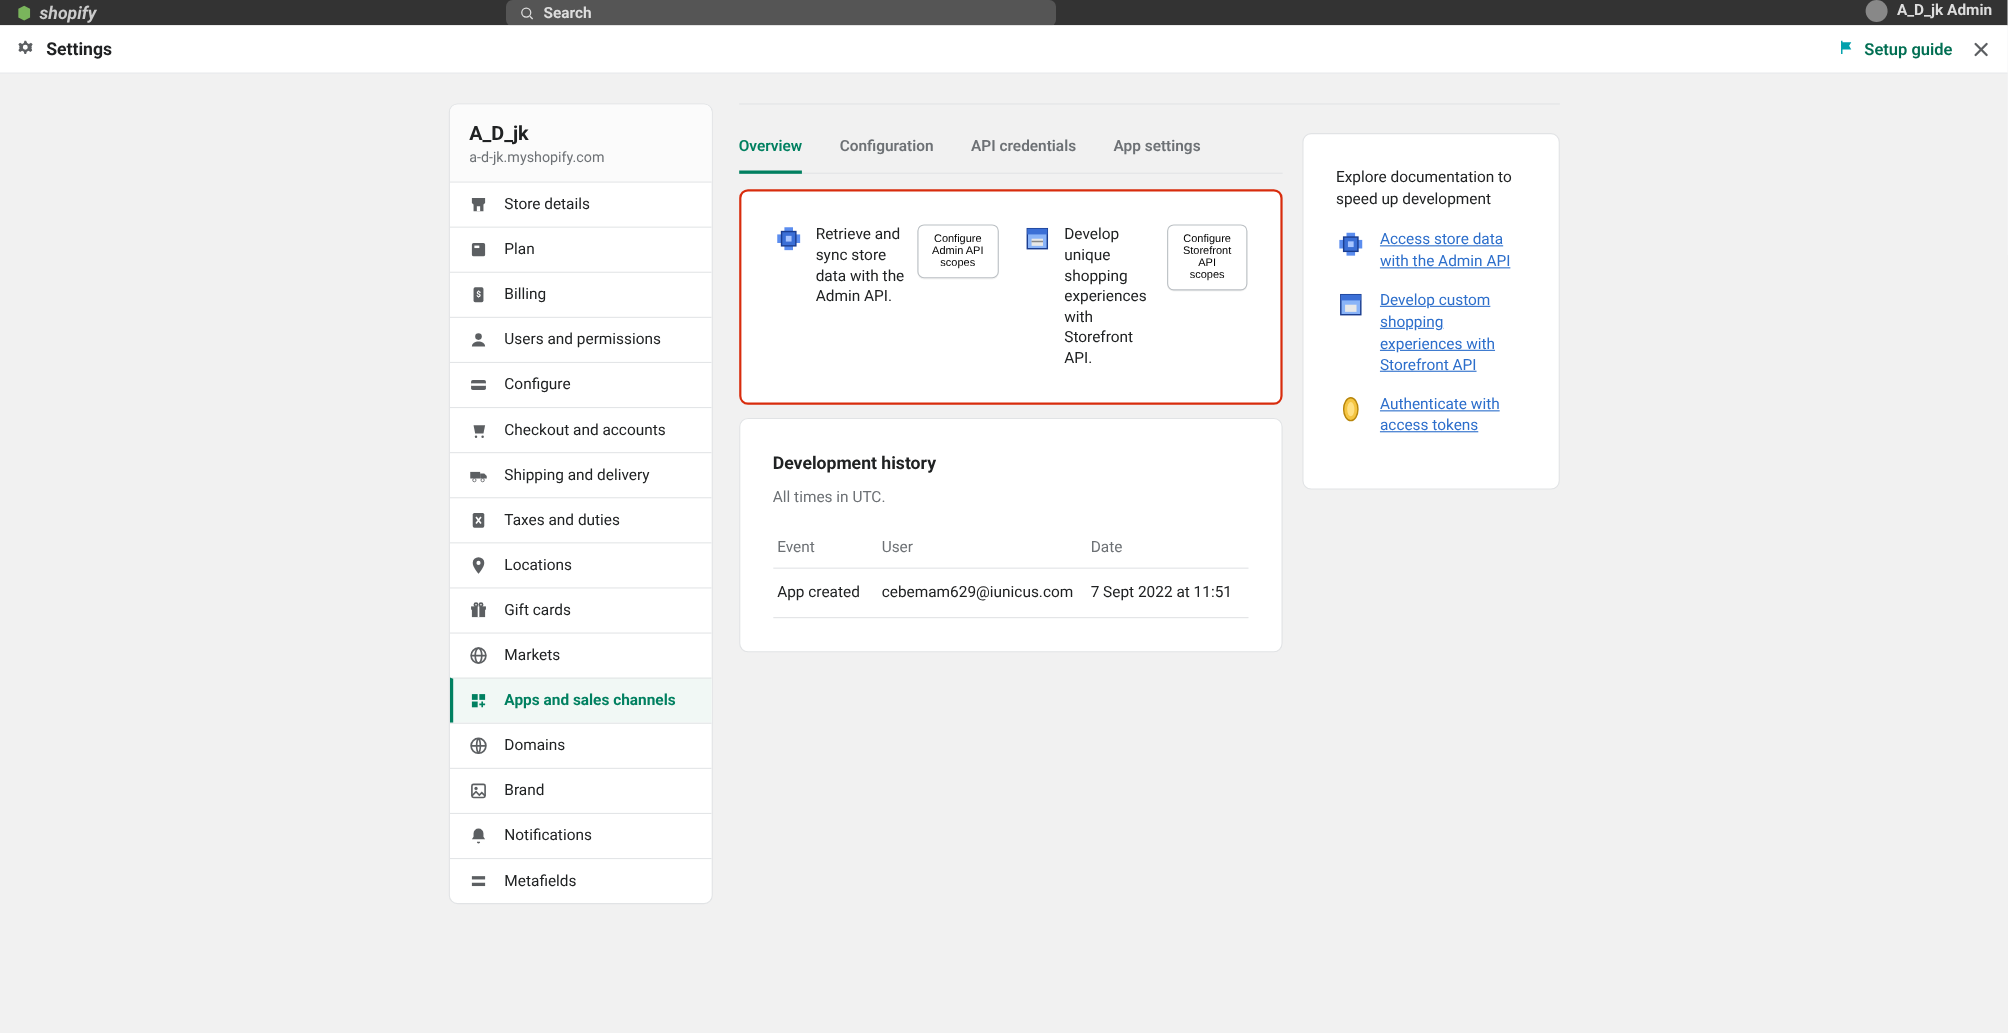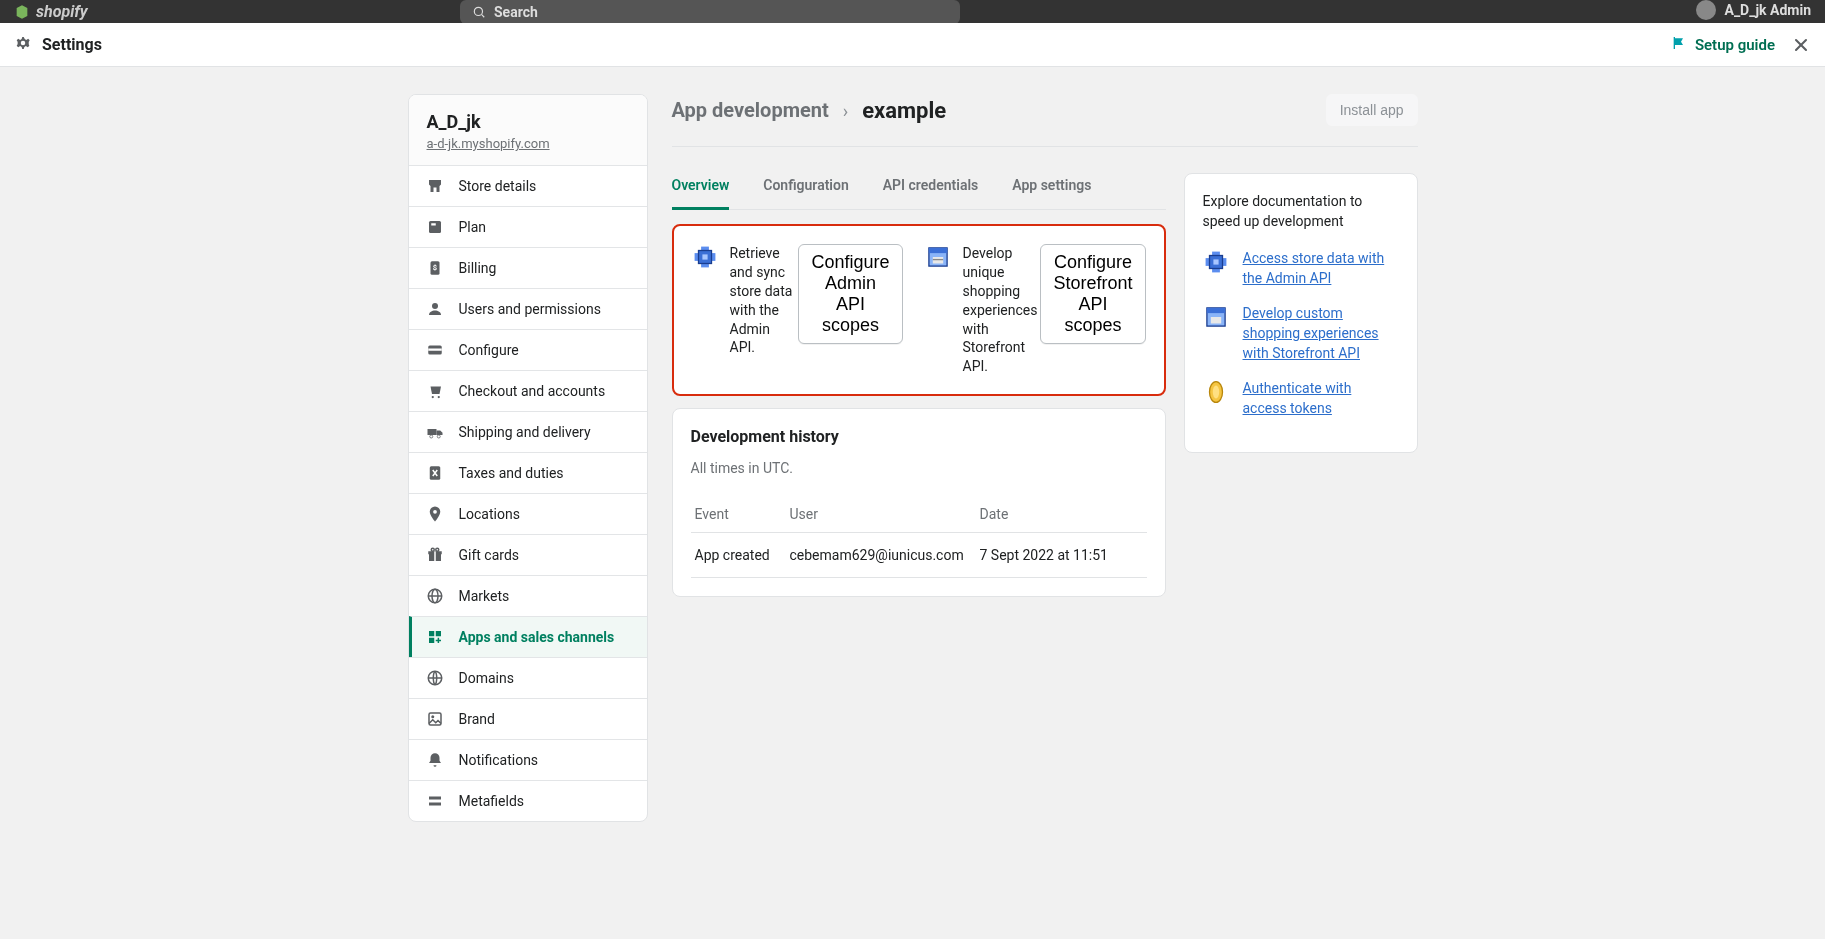--- a/index.html
+++ b/index.html
@@ -14,50 +14,50 @@
   .setup-guide { display:flex; align-items:center; gap:8px; color:#006e52; font-size:15px; font-weight:600; cursor:pointer;}
   .close-x { width:20px; height:20px; display:flex; align-items:center; justify-content:center; font-size:22px; color:#5c5f62; cursor:pointer;}
   .flag-icon svg { width:16px; height:16px; }
   .gear-icon svg { width:18px; height:18px; }
   .content-area { position:absolute; top:67px; left:0; right:0; bottom:0; background:#f1f1f1; }
   .layout { width:1010px; margin:0 auto; padding-top:27px; display:flex; gap:24px; align-items:flex-start;}
   
   .sidebar-card { width:240px; background:#fff; border:1px solid #e1e3e5; border-radius:8px; overflow:hidden; flex-shrink:0;}
   .sidebar-header { padding:16px 18px 14px; background:#fbfbfb; }
   .store-name { font-size:18px; font-weight:700; margin-bottom:4px;}
-  .store-url { font-size:13px; color:#6d7175; text-decoration:underline; cursor:pointer;}
+  .store-url { font-size:13px; color:#6d7175; cursor:pointer;}
   .nav-item { display:flex; align-items:center; gap:14px; padding:10px 16px; border-top:1px solid #e3e5e7; font-size:14px; color:#202223; cursor:pointer;}
   .nav-item.active { border-left:3px solid #008060; padding-left:13px; color:#008060; font-weight:700; background:#f1f8f5;}
   .nav-icon { width:20px; height:20px; color:#5c5f62; display:flex; align-items:center; justify-content:center; flex-shrink:0;}
   .nav-item.active .nav-icon { color:#008060; }
   .nav-icon svg { width:18px; height:18px; fill:currentColor; }
   
   .main-col { flex:1; min-width:0; }
   .breadcrumb-row { display:flex; align-items:center; justify-content:space-between; margin-bottom:20px;}
   .breadcrumb-left { display:flex; align-items:center; gap:14px;}
   .bc-link { font-size:20px; font-weight:700; color:#6d7175;}
   .bc-sep { color:#8c9196; font-size:18px;}
   .bc-current { font-size:22px; font-weight:700;}
   .install-btn { background:#f6f6f7; border:none; color:#8c9196; padding:8px 14px; border-radius:6px; font-size:14px; font-weight:500;}
   .divider { border:none; border-top:1px solid #e1e3e5; margin:0 0 26px;}
   .two-col { display:flex; gap:18px; align-items:flex-start;}
   .left-col { flex:1; min-width:0;}
   .right-col { width:234px; flex-shrink:0;}
   .tabs { display:flex; gap:34px; border-bottom:1px solid #e1e3e5; margin-bottom:14px;}
   .tab { padding:4px 0 14px; font-size:14px; font-weight:600; color:#6d7175; cursor:pointer; border-bottom:3px solid transparent; margin-bottom:-1px;}
   .tab.active { color:#008060; border-bottom-color:#008060;}
-  .card { background:#fff; border:1px solid #e1e3e5; border-radius:8px; padding:18px; margin-bottom:12px;}
+  .card { background:#fff; border:1px solid #e1e3e5; border-radius:8px; padding:30px; margin-bottom:12px;}
   .card.highlight { border:2px solid #d82c0d; }
   .card-title { font-size:16px; font-weight:700; margin-bottom:14px;}
   .scopes-row { display:flex; gap:22px; align-items:flex-start;}
   .scope-block { flex:1; display:flex; flex-direction:row; gap:3px;}
   .scope-head { display:flex; gap:12px; align-items:flex-start;}
   .pixel-icon { width:26px; height:26px; flex-shrink:0;}
   .scope-desc { font-size:14px; color:#202223; line-height:1.35;}
-  .configure-btn { align-self:flex-start; background:#fff; border:1px solid #babfc3; padding:7px 12px; border-radius:6px; font-size:18px; cursor:pointer; box-shadow:0 1px 0 rgba(0,0,0,0.05);}
+  .configure-btn { align-self:flex-start; background:#fff; border:1px solid #babfc3; padding:7px 12px; border-radius:6px; font-size:10px; cursor:pointer; box-shadow:0 1px 0 rgba(0,0,0,0.05);}
   .subtext { font-size:14px; color:#6d7175; margin-bottom:20px;}
   .history-table { width:100%; font-size:14px;}
   .history-head { display:flex; border-bottom:1px solid #e1e3e5; padding:10px 4px; color:#6d7175;}
   .history-row { display:flex; border-bottom:1px solid #e1e3e5; padding:14px 4px;}
   .hc-event { width:95px; flex-shrink:0;}
   .hc-user { width:190px; flex-shrink:0;}
   .hc-date { flex:1;}
   .doc-intro { font-size:14px; line-height:1.4; margin-bottom:18px;}
   .doc-link-row { display:flex; gap:14px; align-items:flex-start; margin-bottom:16px;}
   .doc-pixel-icon { width:26px; height:26px; flex-shrink:0;}
@@ -273,28 +273,20 @@
                 <rect x="4" y="6" width="16" height="4"></rect>
                 <rect x="4" y="14" width="16" height="4"></rect>
               </svg>
             </span>
             <span>Metafields</span>
           </div>
         </div>
     </div>
 
     <div class="main-col">
-      <div class="breadcrumb-row">
-        <div class="breadcrumb-left">
-          <span class="bc-link">App development</span>
-          <span class="bc-sep">›</span>
-          <span class="bc-current">example</span>
-        </div>
-        <button class="install-btn">Install app</button>
-      </div>
       <hr class="divider">
 
       <div class="two-col">
         <div class="left-col">
 
           <div class="tabs" id="tabs">
               <div class="tab active">Overview</div>
               <div class="tab">Configuration</div>
               <div class="tab">API credentials</div>
               <div class="tab">App settings</div>

